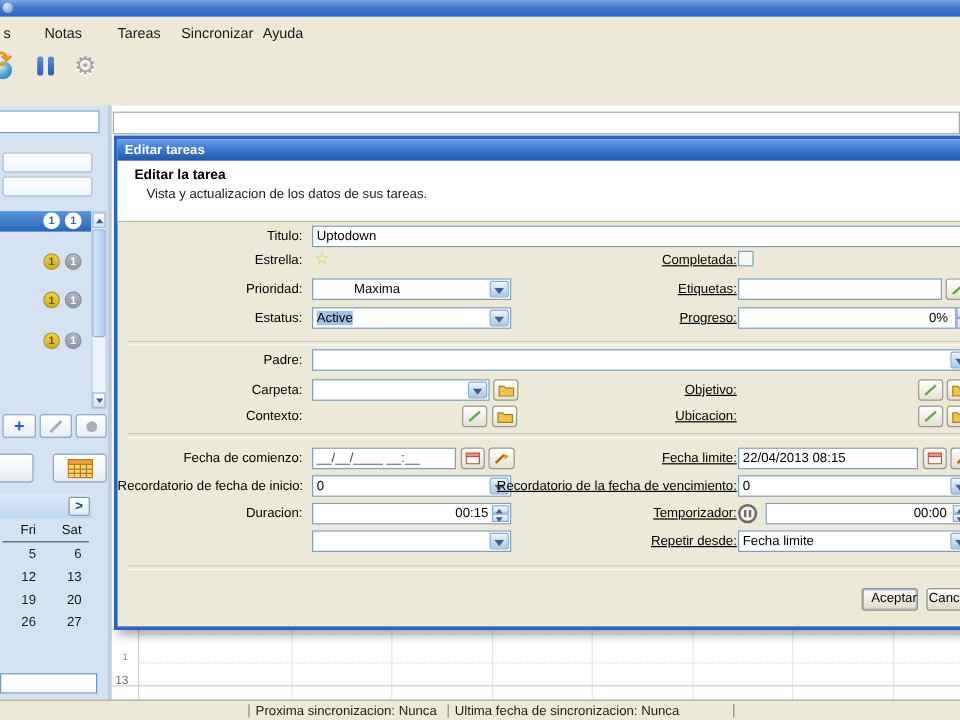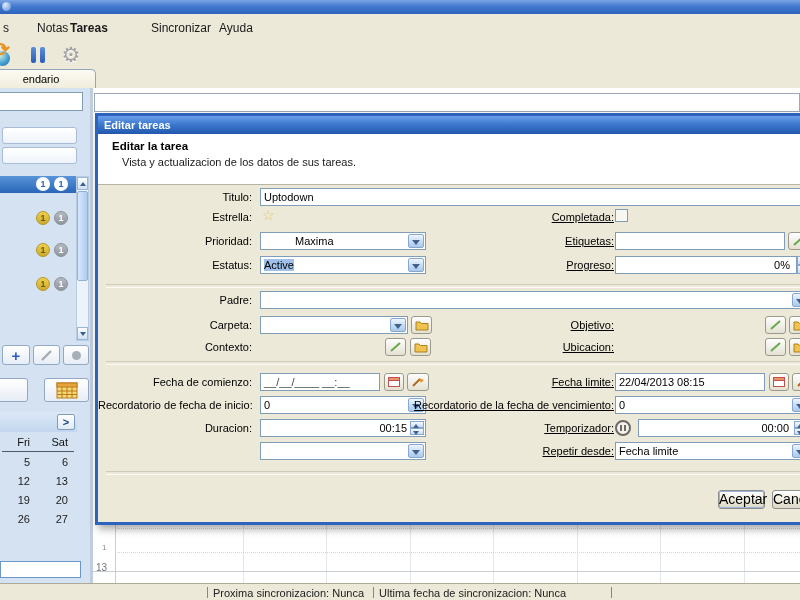--- a/index.html
+++ b/index.html
@@ -96,21 +96,21 @@
   .spin-ext{position:absolute;width:13px;height:18px;display:flex;flex-direction:column;}
   .spin-ext i{flex:1;position:relative;background:linear-gradient(#f5f9ff,#c8dcf4);border:1px solid #86a7cf;box-sizing:border-box;}
   .tool-btn{position:absolute;width:21px;height:18px;border-radius:3px;box-sizing:border-box;
             background:linear-gradient(#fefefe,#e4e1d2);border:1px solid #9a9a8c;
             display:flex;align-items:center;justify-content:center;}
   .checkbox{position:absolute;width:13px;height:13px;background:#f8f7f1;border:1px solid #7f9db9;box-sizing:border-box;}
   .star{position:absolute;font-size:14px;color:#d9c868;line-height:14px;}
   .div-line{position:absolute;left:8px;width:700px;height:2px;border-top:1px solid #cfcbb8;border-bottom:1px solid #fbfaf5;}
   .xp-btn{position:absolute;height:19px;border-radius:3px;box-sizing:border-box;text-align:right;
           background:linear-gradient(#ffffff,#ece9da 60%,#dcd8c8);border:1px solid #8e8f8f;
-          font-size:14px;line-height:17px;}
+          font-size:11px;line-height:17px;}
   .xp-btn.default{box-shadow:inset 0 0 0 1px #9ab4d8;}
   .pause-circle{position:absolute;width:16px;height:16px;border-radius:50%;border:2px solid #6a6a66;
                 box-sizing:border-box;display:flex;align-items:center;justify-content:center;gap:2px;background:#f4f2ea;}
   .pause-circle i{width:2px;height:6px;background:#6a6a66;display:inline-block;}
   
   .statusbar{left:0;top:583px;width:800px;height:17px;background:#ece9d8;border-top:1px solid #aeaa98;box-sizing:border-box;}
   .st-sep{position:absolute;top:3px;width:1px;height:11px;background:#8a877b;}
   .st-txt{position:absolute;top:3px;font-size:11px;color:#222;white-space:nowrap;}
 </style>
 </head>
@@ -118,44 +118,39 @@
 
 <div id="root">
 
   <div class="abs titlebar">
     <div class="abs title-orb"></div>
   </div>
 
   <div class="abs menubar">
     <span class="menu-item" style="left:1px;">s</span>
     <span class="menu-item" style="left:35px;">Notas</span>
-    <span class="menu-item" style="left:68px;font-weight:bold;">Tareas</span>
+    <span class="menu-item" style="left:96px;">Tareas</span>
     <span class="menu-item" style="left:149px;">Sincronizar</span>
     <span class="menu-item" style="left:217px;">Ayuda</span>
   </div>
 
   <div class="abs toolbar">
     <div class="tbtn" style="left:-5px;">
       <span class="globe"></span>
       <span class="abs sync-arrows">⟳</span>
     </div>
     <div class="tbtn pause-bars" style="left:25px;">
       <i></i>
         <i></i>
     </div>
     <div class="tbtn" style="left:58px;">
       <span class="gear-glyph">⚙</span>
     </div>
   </div>
 
-  <div class="abs tabbar">
-    <div class="tab">
-      <span>endario</span>
-    </div>
-  </div>
 
   <div class="abs main-bg"></div>
   <div class="abs main-field"></div>
   <div class="abs hourcol"></div>
   <div class="gridline-v" style="left:243px;"></div>
   <div class="gridline-v" style="left:326px;"></div>
   <div class="gridline-v" style="left:410px;"></div>
   <div class="gridline-v" style="left:493px;"></div>
   <div class="gridline-v" style="left:577px;"></div>
   <div class="gridline-v" style="left:660px;"></div>

